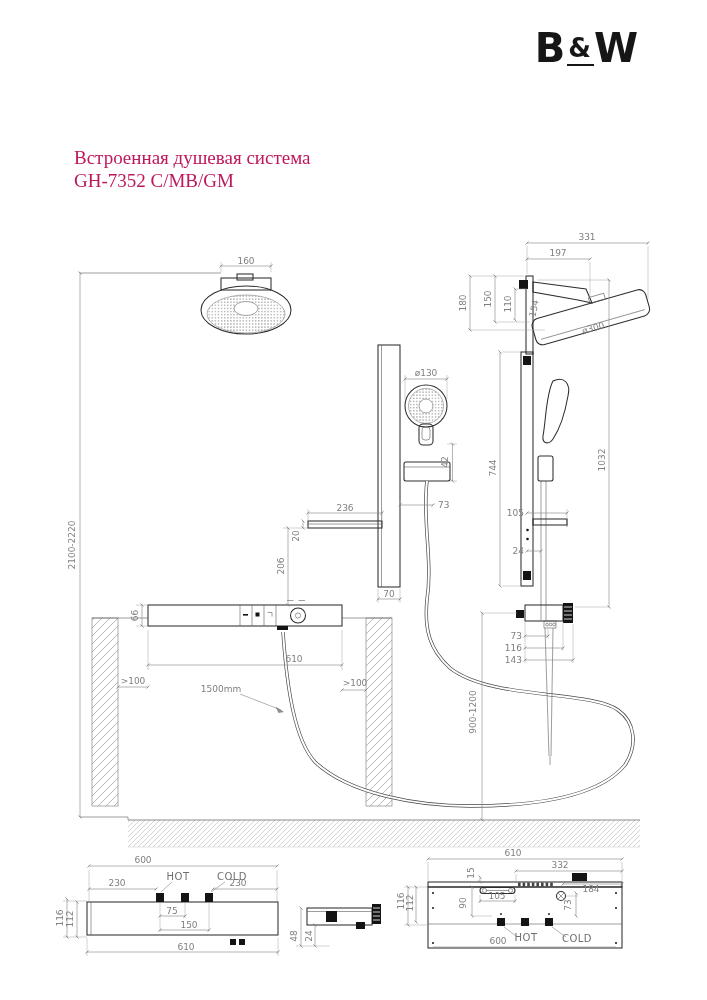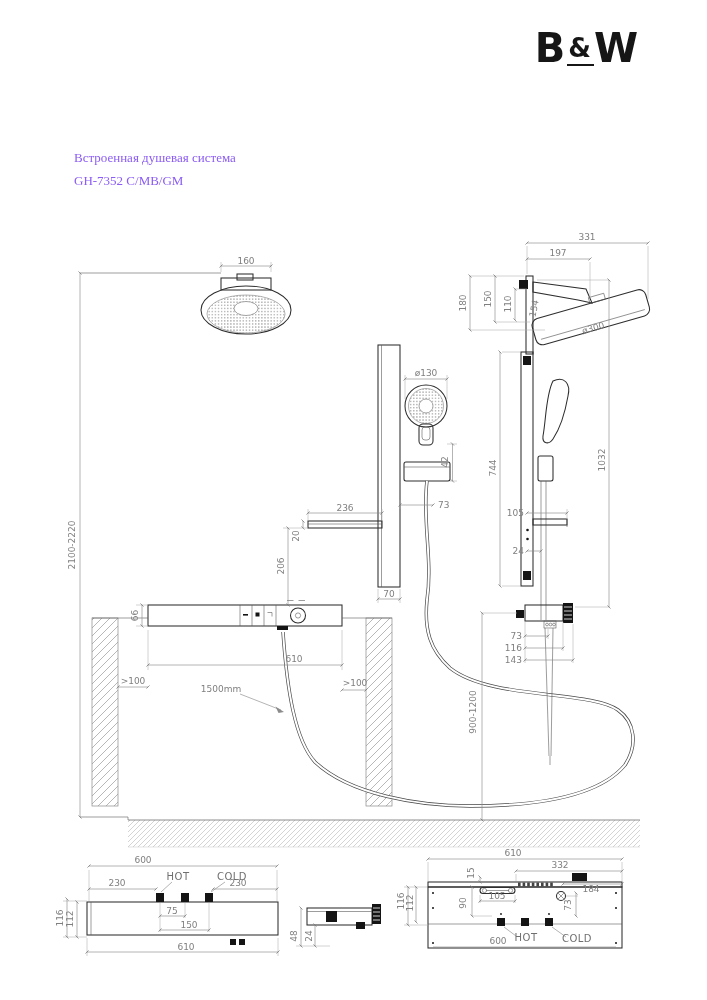--- a/index.html
+++ b/index.html
@@ -3,21 +3,21 @@
 <meta charset="utf-8">
 <style>
   html,body{margin:0;padding:0;background:#fff;}
   .page{position:relative;width:678px;height:1000px;background:#ffffff;overflow:hidden;
         font-family:"Liberation Sans",sans-serif;border-radius:27px;}
   .logo{position:absolute;top:28px;right:38px;font-family:"DejaVu Sans",sans-serif;
         font-size:40px;font-weight:600;letter-spacing:2px;color:#161616;line-height:1;}
   .logo .amp{font-size:26px;vertical-align:5px;border-bottom:2.5px solid #161616;
         padding:0 1px 1px 1px;}
   .title{position:absolute;left:74px;top:146px;font-family:"Liberation Serif",serif;
-        font-size:13px;color:#8b5cf6;line-height:23px;}
+        font-size:19px;color:#be185d;line-height:23px;}
   svg{position:absolute;left:0;top:0;}
   .o{stroke:#2e2e2e;stroke-width:1.05;fill:none;stroke-linecap:square;}
   .o2{stroke:#5a5a5a;stroke-width:.6;fill:none;}
   .d{stroke:#8b8b8b;stroke-width:.65;fill:none;}
   .e{stroke:#adadad;stroke-width:.55;fill:none;}
   .dim{font-family:"DejaVu Sans",sans-serif;font-size:9px;fill:#7f7f7f;}
   .dim2{font-family:"DejaVu Sans",sans-serif;font-size:10px;fill:#6f6f6f;letter-spacing:.5px;}
   .blk{fill:#141414;stroke:none;}
 </style>
 </head>

